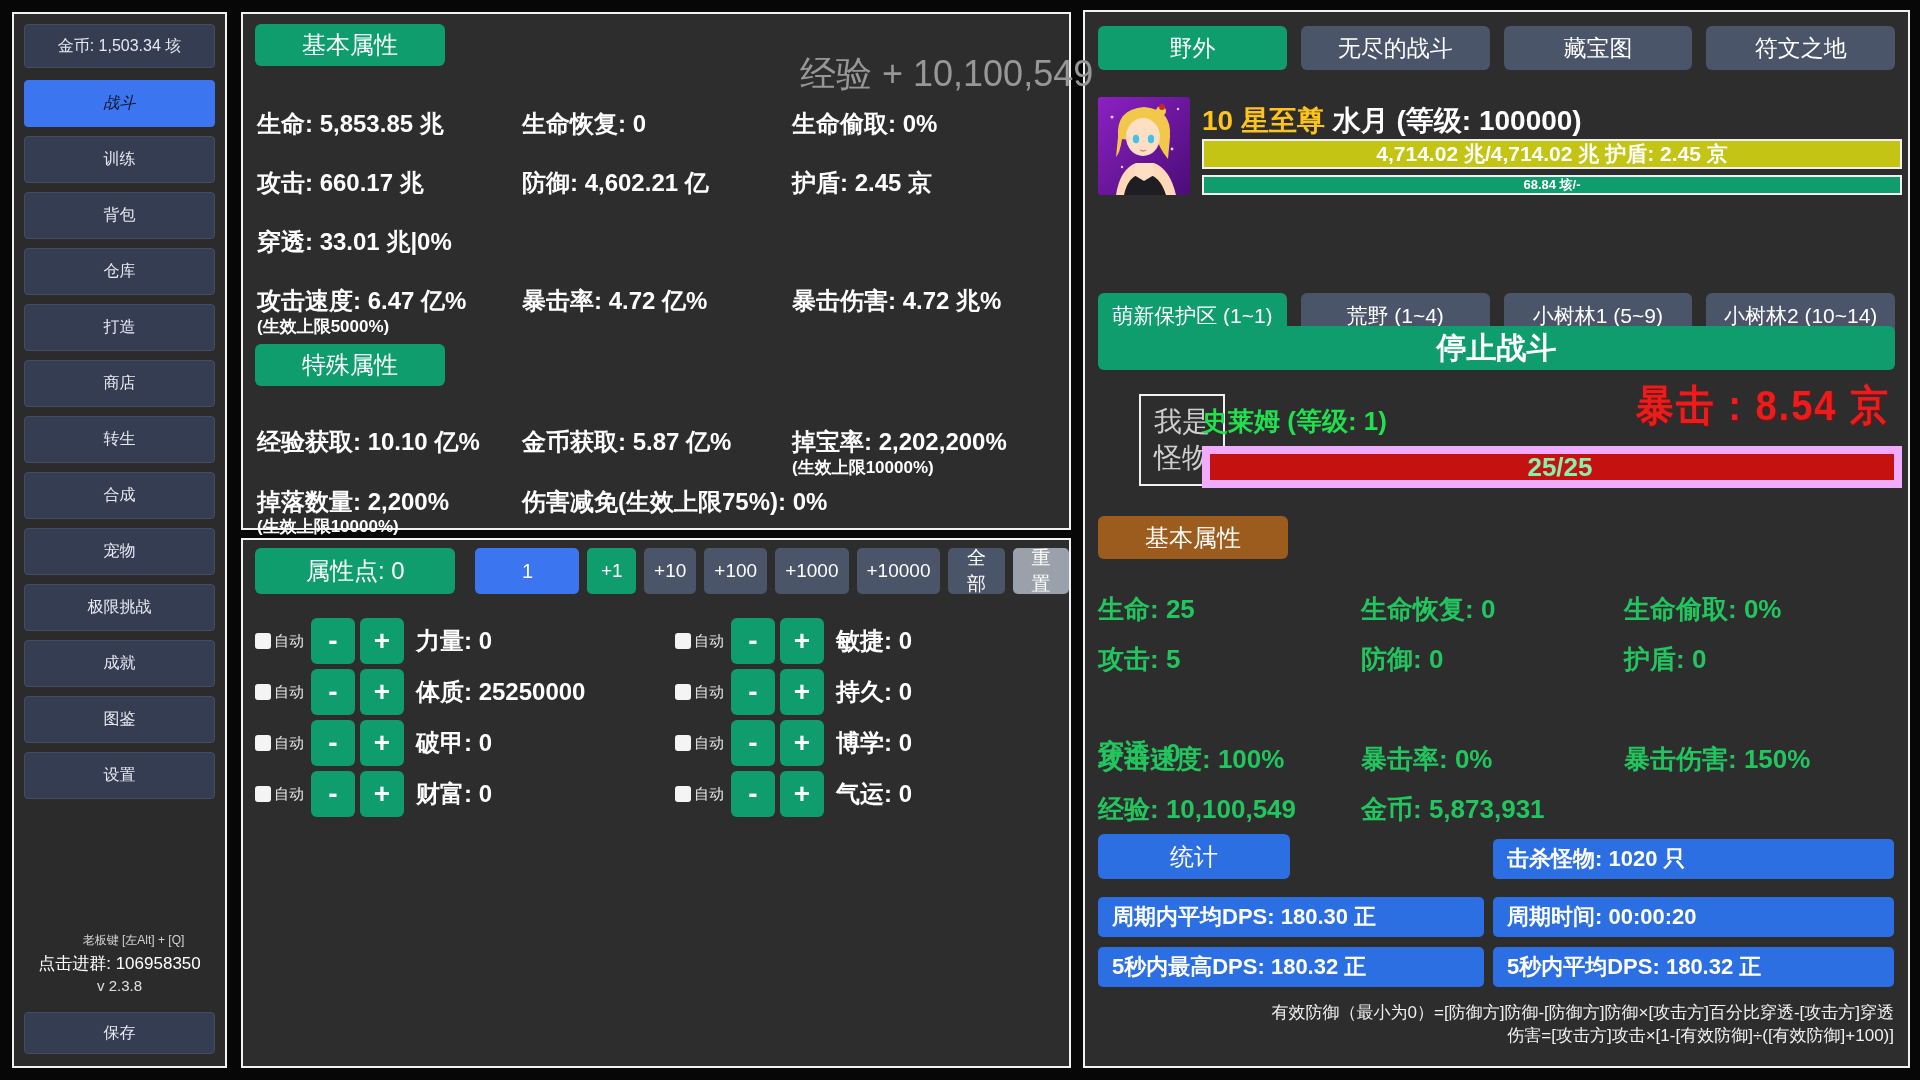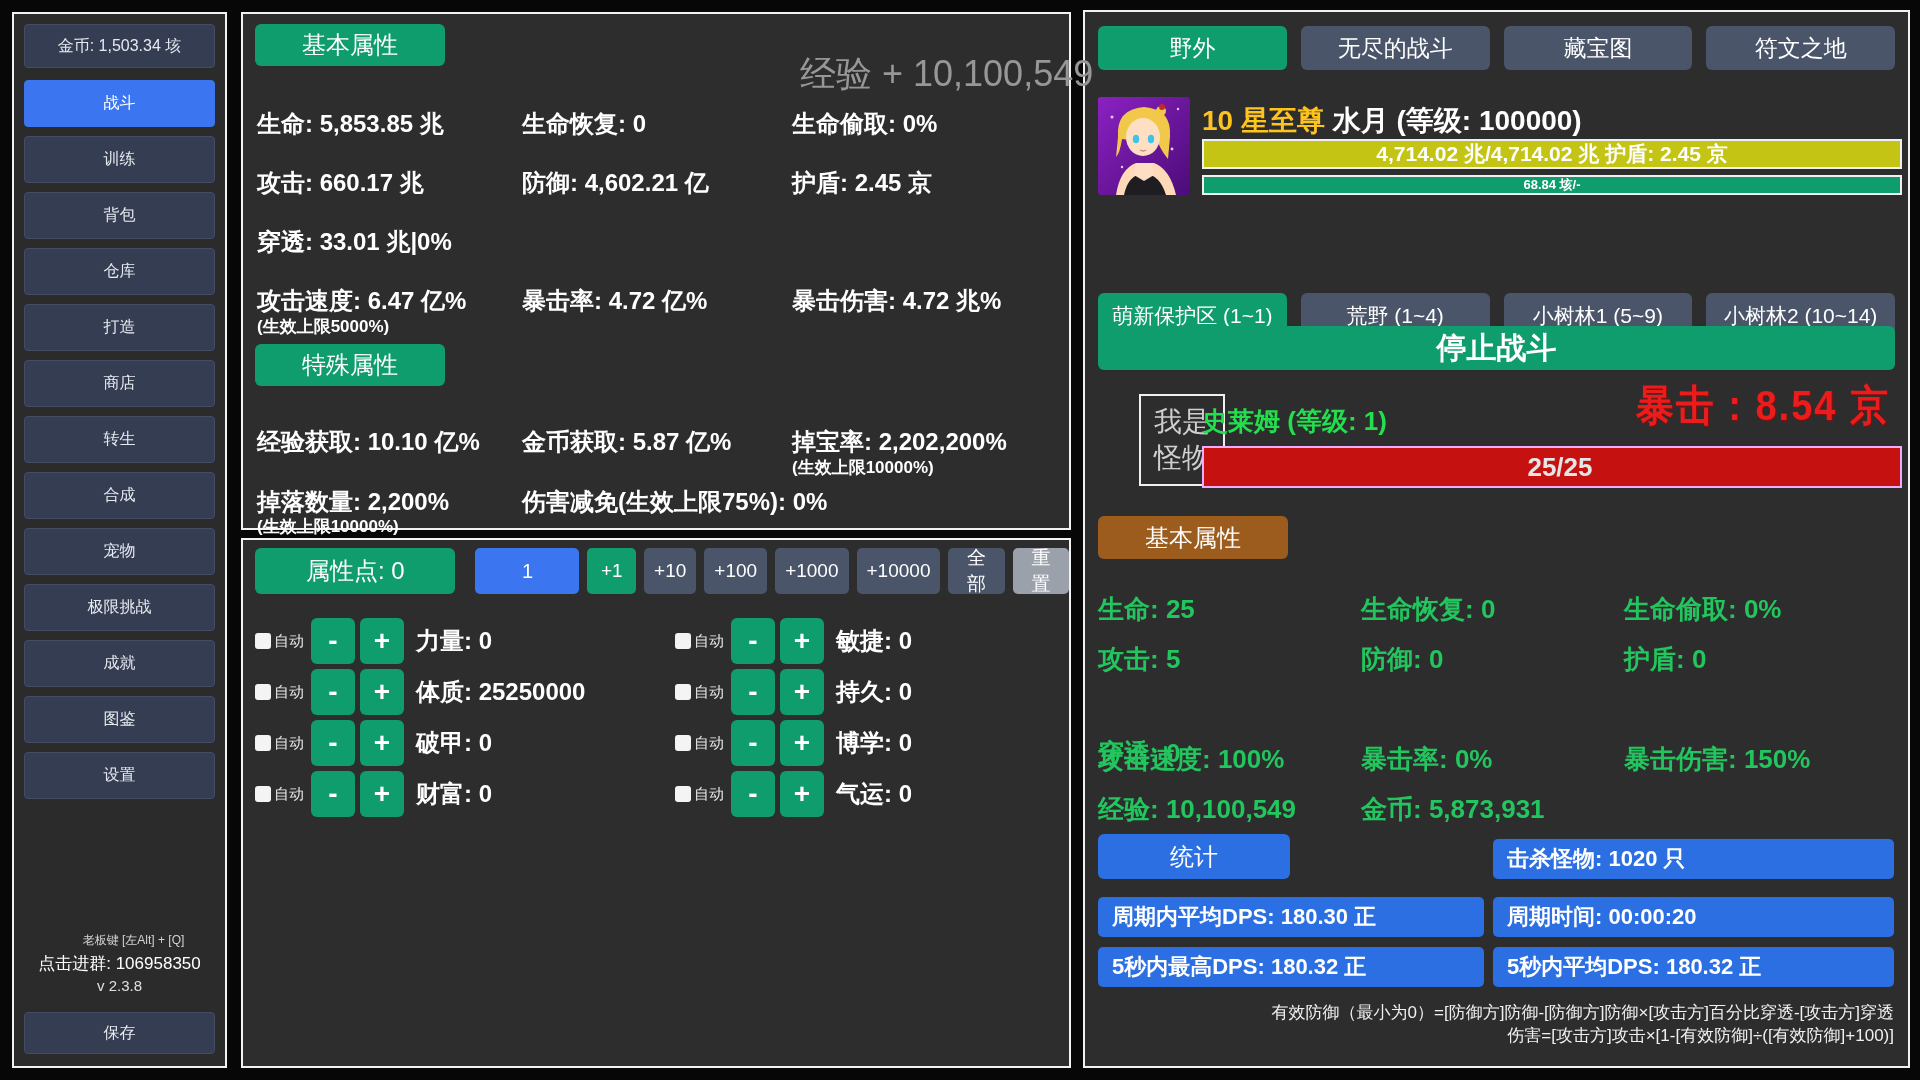--- a/index.html
+++ b/index.html
@@ -8,21 +8,21 @@
   #stage { position:relative; width:1920px; height:1080px; background:#070707; }
 
   .panel { position:absolute; background:#2d2d2d; border:2px solid #f2f2f2; }
 
   
   #sidebar { left:12px; top:12px; width:215px; height:1056px; background:#2b2b2b; padding:10px; }
   .side-btn { height:47px; margin-bottom:9px; background:#353d52; border:1px solid #444d66;
     border-radius:4px; color:#e6e9ef; font-size:16px; display:flex; align-items:center;
     justify-content:center; cursor:pointer; }
   .side-btn.gold { height:44px; margin-bottom:12px; }
-  .side-btn.active { background:#3b76f0; border-color:#3b76f0; color:#ffffff; }
+  .side-btn.active { background:#3b76f0; border-color:#3b76f0; color:#0f172a;font-style:italic; }
   #side-footer { position:absolute; left:0; right:0; bottom:72px; text-align:center; color:#e8e8e8; }
   #side-footer .f1 { font-size:12px; color:#d4d4d4;padding-left:28px; }
   #side-footer .f2 { font-size:17px; margin-top:3px; color:#ffffff; }
   #side-footer .f3 { font-size:15px; margin-top:2px; color:#e0e0e0; }
   #save-btn { position:absolute; left:10px; right:10px; bottom:12px; height:42px; margin:0; }
 
   
   #basic-panel { left:241px; top:12px; width:830px; height:518px; }
   #points-panel { left:241px; top:538px; width:830px; height:530px; }
 
@@ -80,21 +80,21 @@
   #monster-badge { position:absolute; left:13px; top:382px; width:86px; height:92px;
     border:2px solid #f0f0f0; background:transparent; color:#cfcfcf; font-size:28px;
     display:flex; flex-direction:column; align-items:center; justify-content:center;
     line-height:1.3; cursor:pointer;margin-left:41px; }
   #enemy-name { position:absolute; left:117px; top:392px; color:#22df4e; font-size:26px;
     font-weight:bold; white-space:nowrap; }
   #dmg-popup { position:absolute; right:18px; top:368px; color:#ea1c1c; font-size:38px;
     font-weight:900; letter-spacing:2px; transform:scaleY(1.12); white-space:nowrap;
     text-shadow:1px 1px 0 #8a0d0d; }
   #enemy-hp { position:absolute; left:117px; top:434px; width:700px; height:42px; background:#c61111;
-    border:2px solid #f0abfc; color:#e5e5e5; font-size:26px; font-weight:bold; display:flex;
+    border:8px solid #f0abfc; color:#86efac; font-size:26px; font-weight:bold; display:flex;
     align-items:center; justify-content:center;padding-left:16px; }
 
   #enemy-basic { position:absolute; left:13px; top:504px; width:190px; height:43px; background:#9b5c1e;
     border:none; border-radius:6px; color:#fff; font-size:24px; cursor:pointer; }
   .bs { position:absolute; color:#22c55e; font-size:26px; font-weight:bold; white-space:nowrap; }
 
   #stats-btn { position:absolute; left:13px; top:822px; width:192px; height:45px; background:#2b6fe3;
     border:none; border-radius:6px; color:#fff; font-size:24px; cursor:pointer; }
   .info-box { position:absolute; height:40px; background:#2b6fe3; border-radius:5px; color:#fff;
     font-size:22px; font-weight:bold; display:flex; align-items:center; padding-left:14px;

